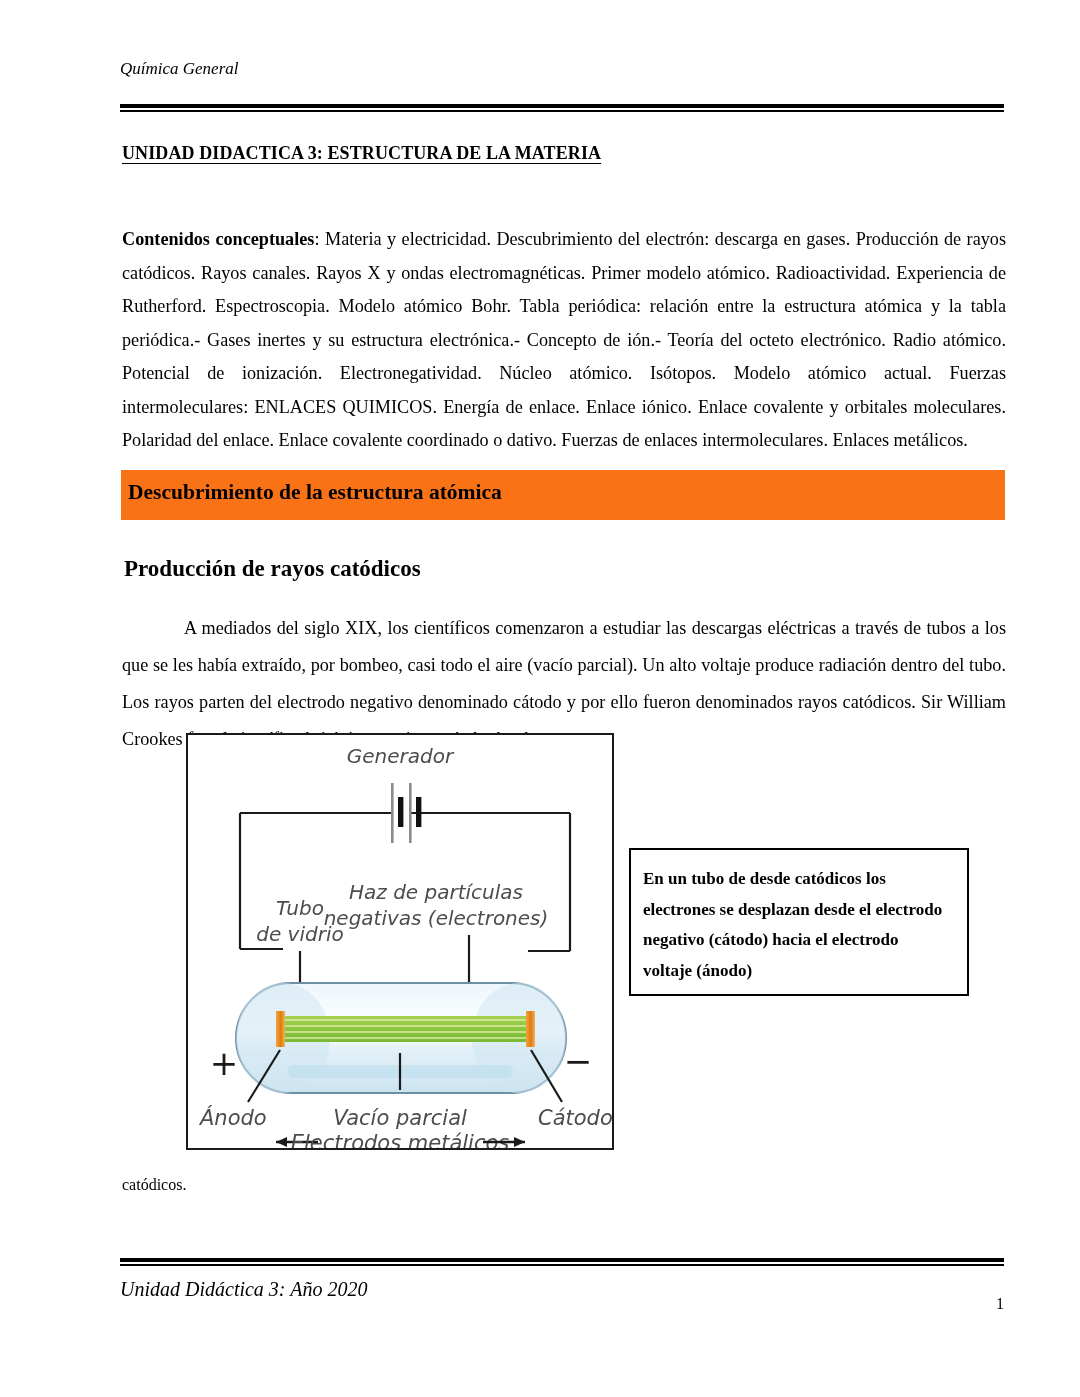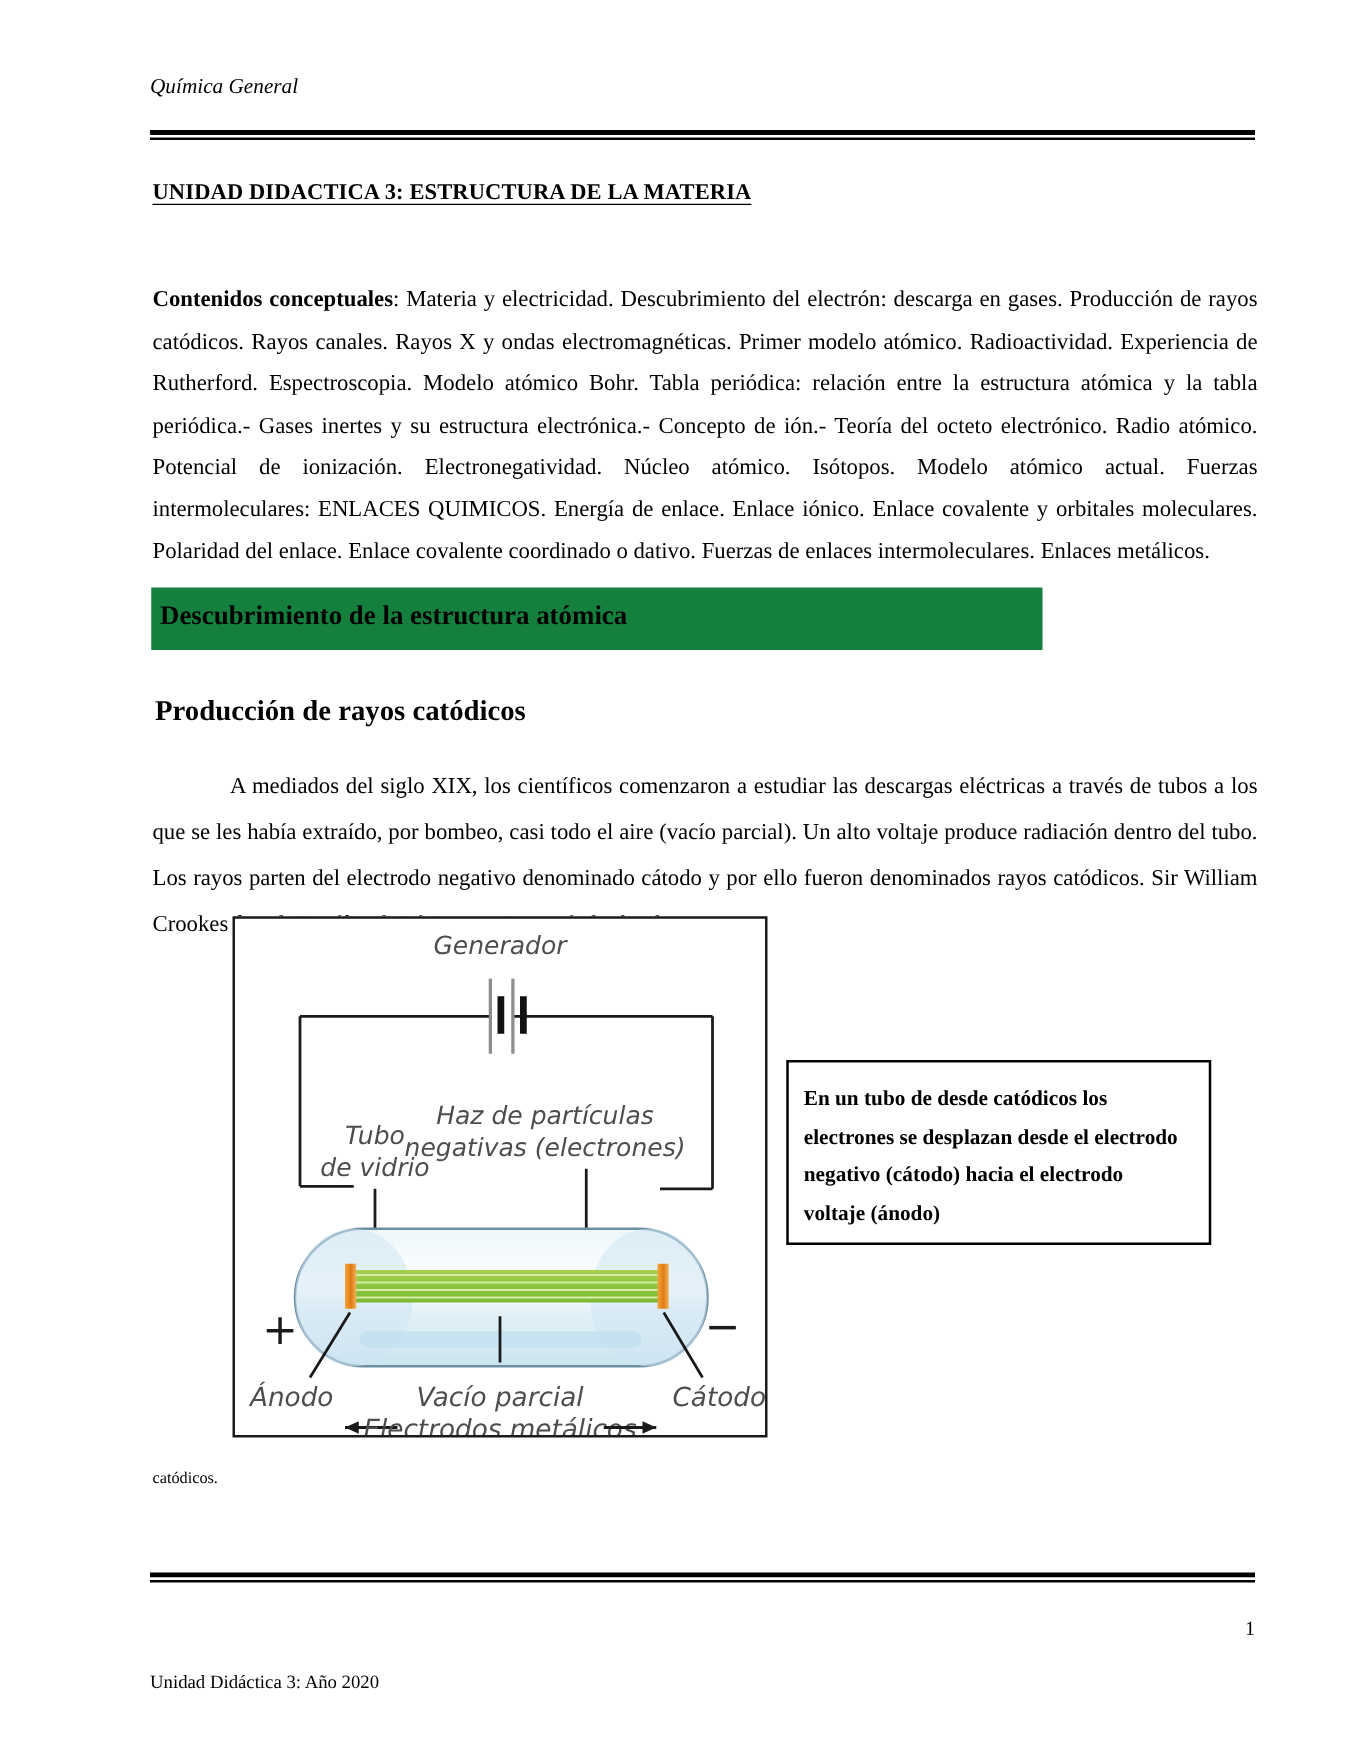--- a/index.html
+++ b/index.html
@@ -79,23 +79,23 @@
     line-height: 33.5px;
     text-align: justify;
   }
   .contents-block b { font-weight: bold; }
 
   
   .section-bar {
     position: absolute;
     left: 121px;
     top: 470px;
-    width: 713px;
+    width: 884px;
     height: 50px;
-    background: #15803d;
+    background: #f97316;
     display: flex;
     align-items: center;
   }
   .section-bar .section-title {
     font-size: 21.5px;
     font-weight: bold;
     padding-left: 7px;
     margin-top: -5px;
   }
 
@@ -149,30 +149,31 @@
     font-size: 17px;
     font-weight: bold;
     line-height: 30.5px;
   }
 
   
   .body-p1-tail {
     position: absolute;
     left: 122px;
     top: 1150px;
-    font-size: 13px;
+    font-size: 16px;
     line-height: 37px;
   }
 
   
   .doc-footer {
     position: absolute;
     left: 120px;
-    top: 1338px;
-    font-size: 15px;
+    top: 1278px;
+    font-style: italic;
+    font-size: 20px;
   }
   .page-number {
     position: absolute;
     left: 0;
     top: 1295px;
     width: 1004px;
     text-align: right;
     font-size: 16px;
   }
 </style>

